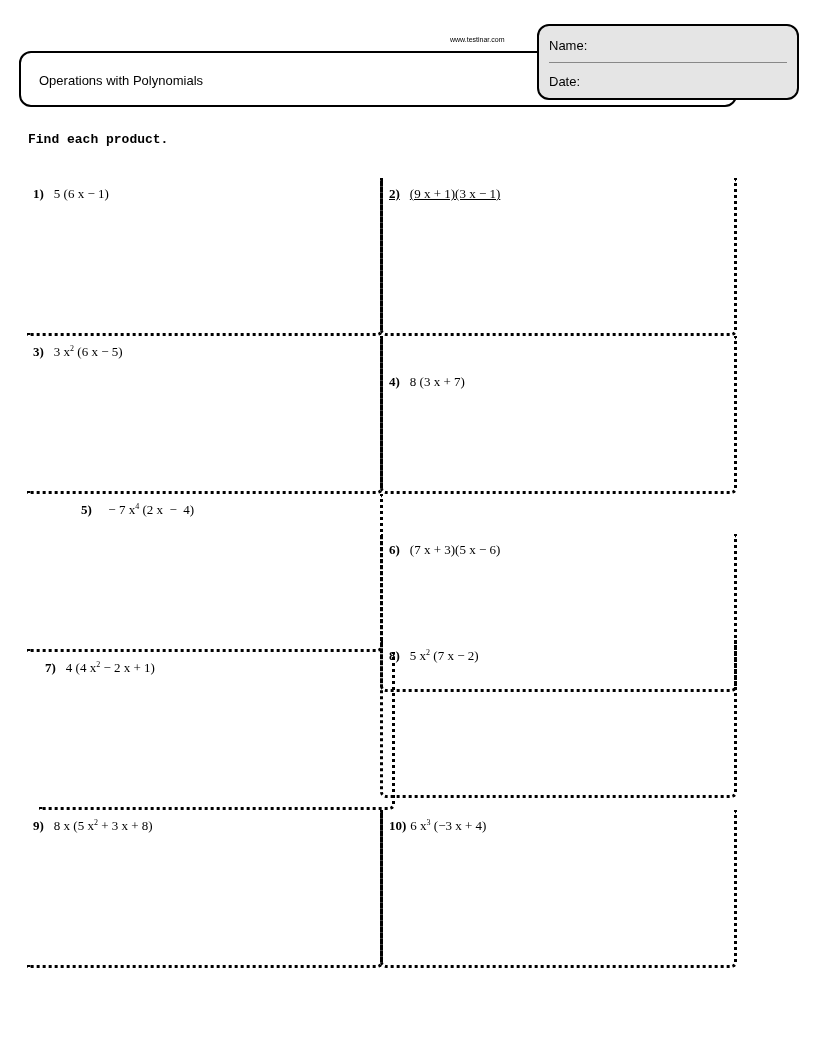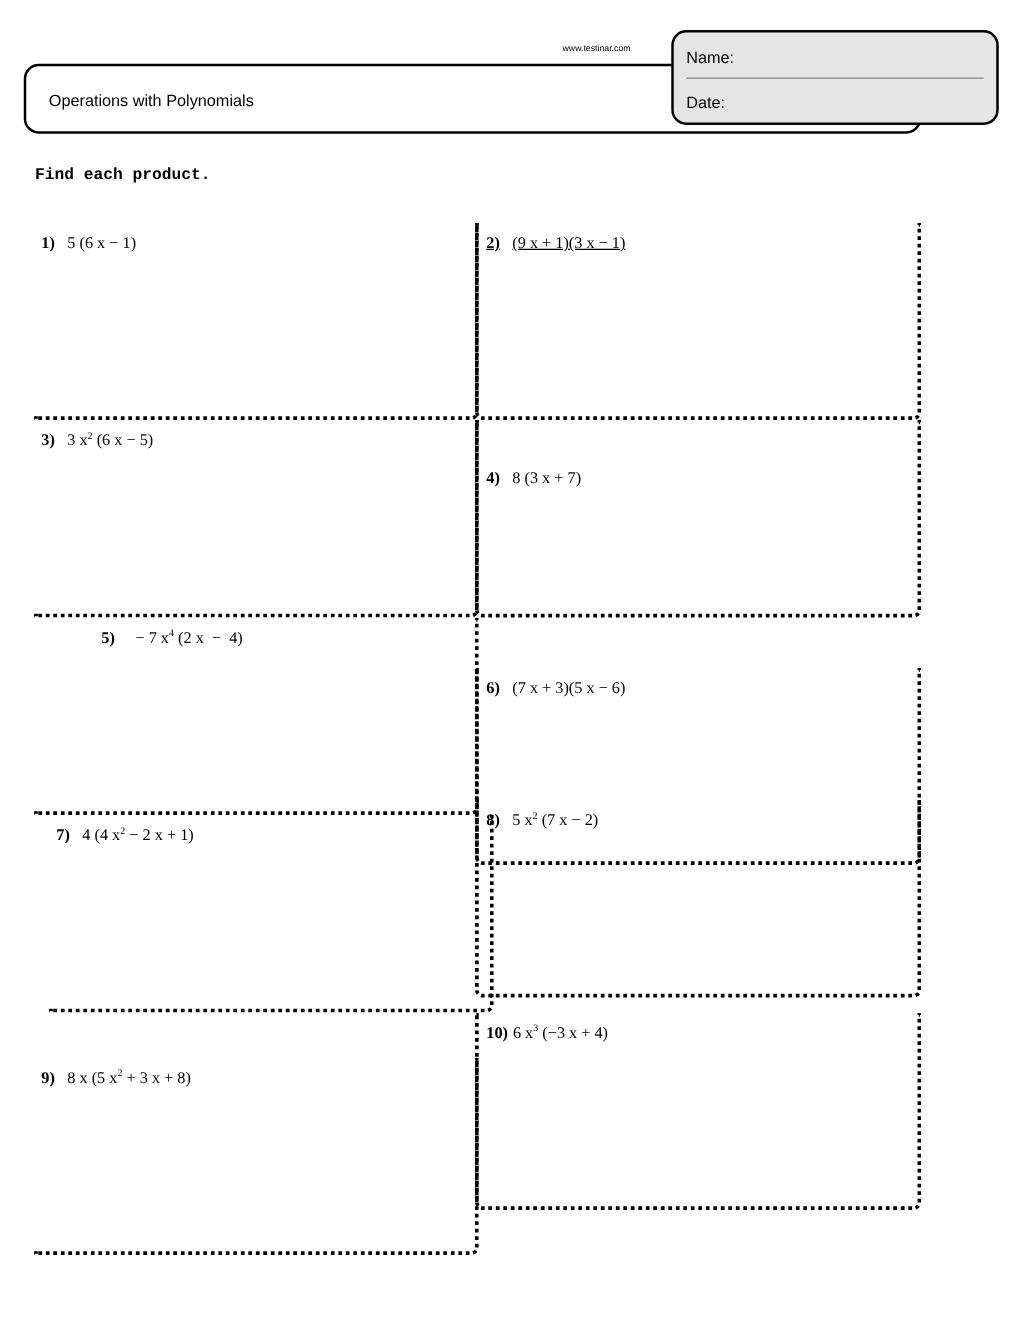--- a/index.html
+++ b/index.html
@@ -56,19 +56,19 @@
     <div class="problem" style="left:6px;"><span class="num">6)</span><span>(7 x  +  3)(5 x  −  6)</span></div>
   </div>
 
   <div class="cell left" style="left:12px;top:474px;width:356px;height:158px;text-decoration:underline;">
     <div class="problem" style="left:6px;"><span class="num">7)</span><span>4 (4 x</span><sup>2</sup><span>  −  2 x  +  1)</span></div>
   </div>
   <div class="cell right" style="left:353px;top:450px;width:357px;height:158px;margin-top:12px;">
     <div class="problem" style="left:6px;"><span class="num">8)</span><span>5 x</span><sup>2</sup><span> (7 x  −  2)</span></div>
   </div>
 
-  <div class="cell left" style="left:0;top:632px;width:356px;height:158px;margin-top:36px;">
+  <div class="cell left" style="left:0;top:632px;width:356px;height:158px;">
     <div class="problem" style="left:6px;"><span class="num">9)</span><span>8 x (5 x</span><sup>2</sup><span>  +  3 x  +  8)</span></div>
   </div>
   <div class="cell right" style="left:353px;top:632px;width:357px;height:158px;">
     <div class="problem" style="left:6px;"><span class="num" style="margin-right:4px;">10)</span><span>6 x</span><sup>3</sup><span> (−3 x  +  4)</span></div>
   </div>
 </div>
 
 </body></html>

